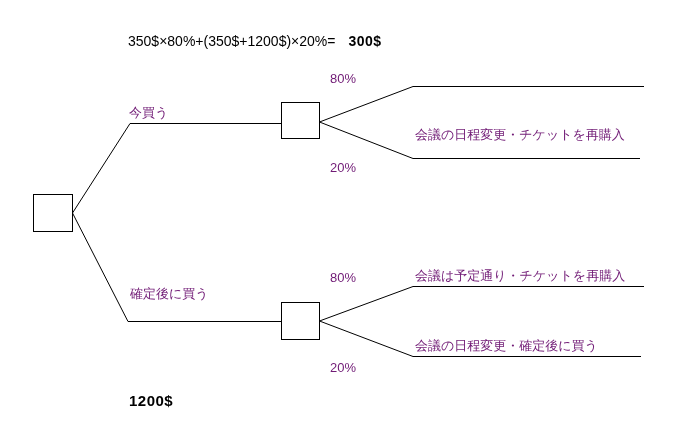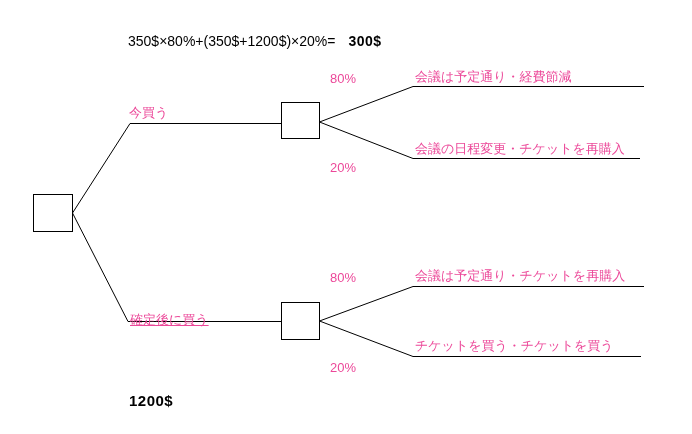--- a/index.html
+++ b/index.html
@@ -16,45 +16,45 @@
   .canvas svg.wires {
     position: absolute;
     left: 0; top: 0;
     width: 692px; height: 434px;
   }
   .txt {
     position: absolute;
     white-space: nowrap;
     font-size: 13px;
     line-height: 16px;
-    color: #ec4899;
+    color: #701a75;
   }
   .formula {
     position: absolute;
     left: 128px; top: 33px;
     display: flex;
     align-items: baseline;
     font-size: 14px;
     line-height: 17px;
     white-space: nowrap;
   }
   .formula .result {
     font-weight: bold;
     margin-left: 13px;
     letter-spacing: 0.5px;
   }
   .branch-label-1 { left: 129px; top: 105px; text-align: center; }
-  .branch-label-2 { left: 130px; top: 312px; text-decoration: underline; }
+  .branch-label-2 { left: 130px; top: 286px; }
   .prob { font-size: 13px; }
   .prob-1a { left: 330px; top: 71px; }
   .prob-1b { left: 330px; top: 160px; }
   .prob-2a { left: 330px; top: 270px; }
   .prob-2b { left: 330px; top: 360px; }
   .outcome-1a { left: 415px; top: 69px; }
-  .outcome-1b { left: 415px; top: 141px; }
+  .outcome-1b { left: 415px; top: 127px; }
   .outcome-2a { left: 415px; top: 268px; }
   .outcome-2b { left: 415px; top: 338px; }
   .bottom-value {
     position: absolute;
     left: 129px; top: 392px;
     font-size: 15px;
     font-weight: bold;
     letter-spacing: 0.5px;
     white-space: nowrap;
     text-align: center;
@@ -94,20 +94,19 @@
   </div>
 
   <div class="txt branch-label-1">今買う</div>
   <div class="txt branch-label-2">確定後に買う</div>
 
   <div class="txt prob prob-1a">80%</div>
   <div class="txt prob prob-1b">20%</div>
   <div class="txt prob prob-2a">80%</div>
   <div class="txt prob prob-2b">20%</div>
 
-  <div class="txt outcome-1a">会議は予定通り・経費節減</div>
   <div class="txt outcome-1b">会議の日程変更・チケットを再購入</div>
   <div class="txt outcome-2a">会議は予定通り・チケットを再購入</div>
-  <div class="txt outcome-2b">チケットを買う・チケットを買う</div>
+  <div class="txt outcome-2b">会議の日程変更・確定後に買う</div>
 
   <div class="bottom-value">1200$</div>
 
 </div>
 
 </body></html>

